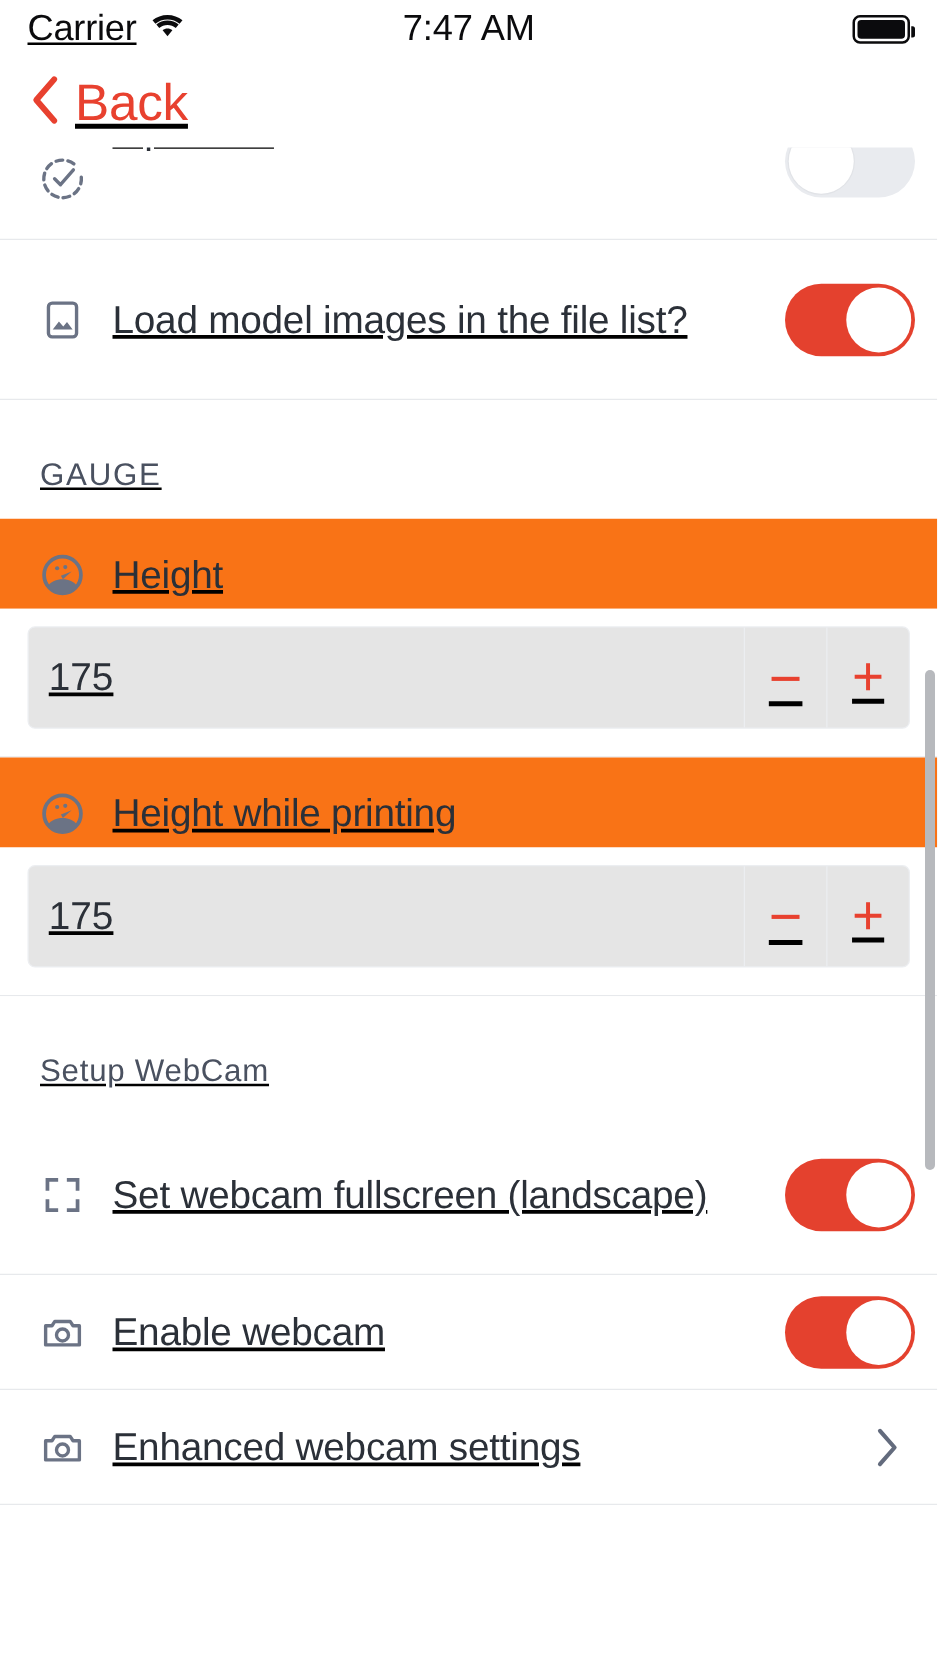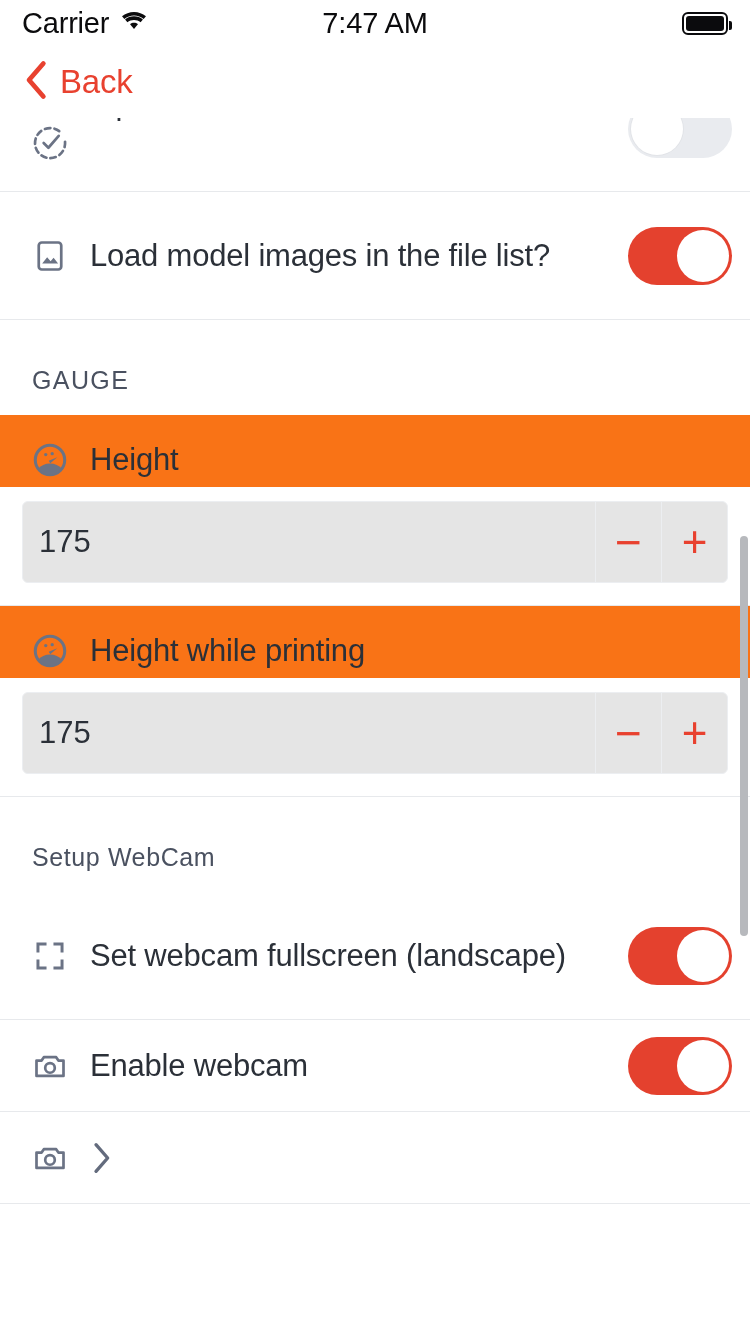--- a/index.html
+++ b/index.html
@@ -2,21 +2,21 @@
 <html><head>
 <meta charset="utf-8">
 <style>
   * { margin:0; padding:0; box-sizing:border-box; }
   html, body {
     width:750px; height:1334px;
     background:#ffffff;
     font-family:"Liberation Sans", sans-serif;
     overflow:hidden;
   }
-  .phone { position:relative; width:750px; height:1334px; background:#fff; overflow:hidden; }
+  .phone { position:relative; width:750px; height:1334px; background:#fff; overflow:hidden;text-decoration:underline; }
 
   
   .statusbar{
     position:relative; height:46px; width:100%;
     display:flex; align-items:center;
     padding:0 22px;
     color:#0b0b0d;
   }
   .sb-left{ display:flex; align-items:center; gap:10px; }
   .sb-carrier{ font-size:29px; letter-spacing:-0.2px; color:#0b0b0d; }
@@ -38,21 +38,21 @@
 
   
   .navbar{
     height:72px; display:flex; align-items:center; padding:0 14px;
     background:#fff;
   }
   .back-btn{
     display:flex; align-items:center; gap:10px;
     color:#e8412f; cursor:pointer; padding:4px 8px;
   }
-  .back-label{ font-size:33px; letter-spacing:-0.2px; color:#e8412f; }
+  .back-label{ font-size:41px; letter-spacing:-0.2px; color:#e8412f; }
 
   
   .content{
     position:relative; width:750px; height:1216px; overflow:hidden; background:#fff;
   }
 
   .row{
     position:relative; display:flex; align-items:center;
     padding:0 18px 0 22px;
     border-bottom:1px solid #e7e9ec;
@@ -267,20 +267,21 @@
         </div>
     </div>
 
     <div class="row" style="min-height:92px;">
       <div class="row-icon">
         <svg width="36" height="36" viewBox="0 0 24 24" fill="none" stroke="#6b7385" stroke-width="1.8" stroke-linejoin="round">
           <path d="M3 8.4h3.4l1.5-2.3h8.2l1.5 2.3H21v10.2H3z"></path>
           <circle cx="12" cy="13.3" r="3.2"></circle>
         </svg>
       </div>
+      <div class="row-label">Enhanced webcam settings</div>
       <div class="chevron">
         <svg width="26" height="40" viewBox="0 0 14 24" fill="none" stroke="#636b7d" stroke-width="2" stroke-linecap="round" stroke-linejoin="round">
           <polyline points="4,4 11,12 4,20"></polyline>
         </svg>
       </div>
     </div>
 
     <div class="scrollbar" style="top:418px;height:400px;"></div>
   </div>
 

